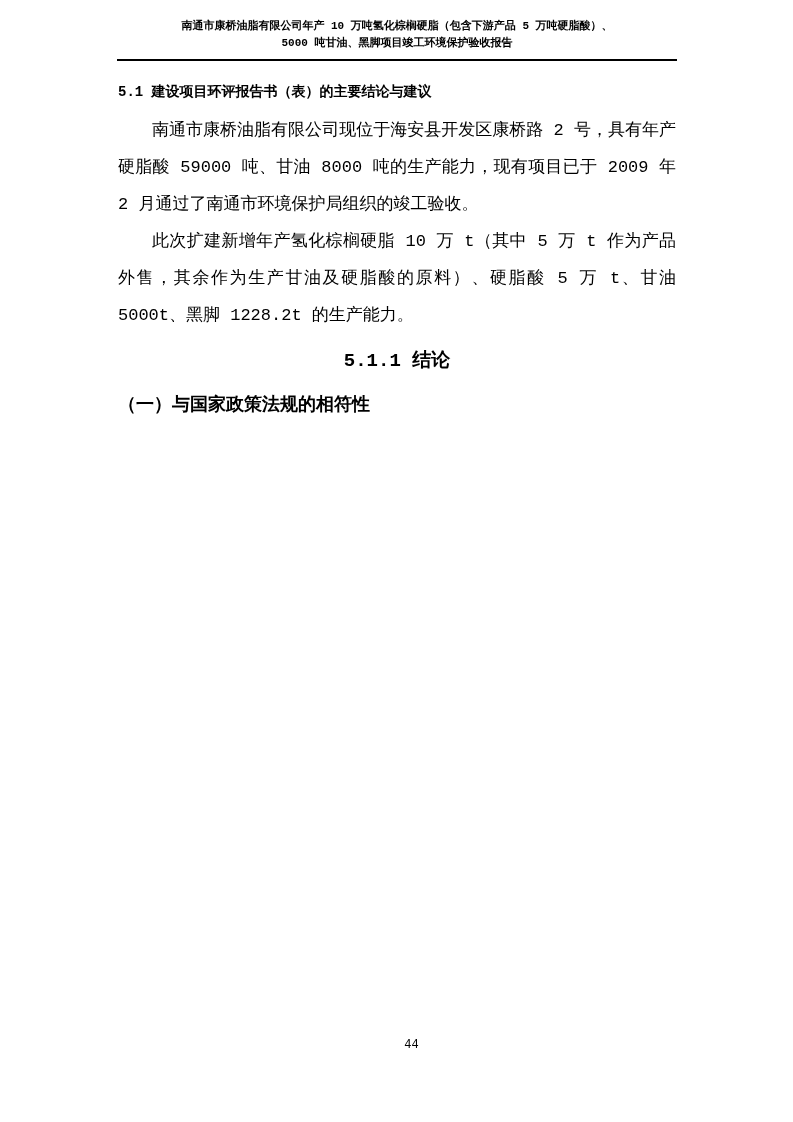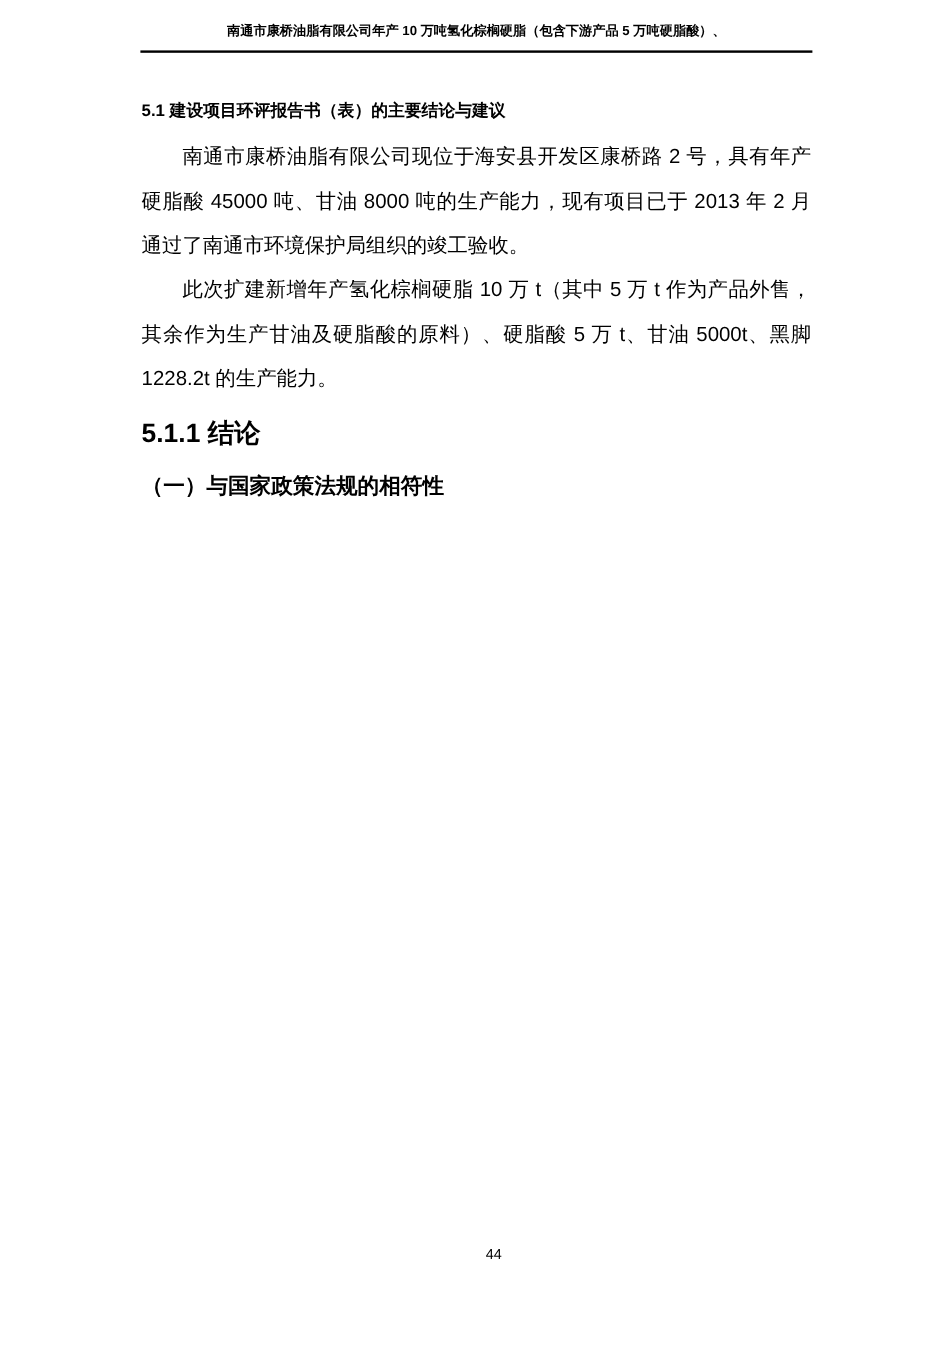--- a/index.html
+++ b/index.html
@@ -6,21 +6,21 @@
     margin: 0;
     padding: 0;
     background: #ffffff;
   }
   .page {
     position: relative;
     width: 793px;
     height: 1122px;
     background: #ffffff;
     color: #000000;
-    font-family: Liberation Sans, sans-serif;
+    font-family: Liberation Mono, monospace;
     overflow: hidden;
   }
   .doc-header {
     position: absolute;
     top: 18px;
     left: 117px;
     width: 560px;
     text-align: center;
     font-weight: bold;
     font-size: 11px;
@@ -45,24 +45,25 @@
     margin: 0;
     text-align: justify;
   }
   .h2 {
     font-size: 14px;
     font-weight: bold;
     line-height: 32px;
     margin: 0 0 4px 0;
   }
   .h3 {
-    font-size: 22px;
+    font-size: 19px;
     font-weight: bold;
     line-height: 30px;
     margin: 12px 0 14px 0;
+    text-align: center;
   }
   .h4 {
     font-size: 18px;
     font-weight: bold;
     line-height: 30px;
     margin: 10px 0 4px 0;
   }
   .para {
     font-size: 17px;
     line-height: 37px;
@@ -79,26 +80,27 @@
     font-size: 12px;
   }
 </style>
 </head>
 <body>
 
 <div class="page">
 
   <div class="doc-header">
     <span class="hline">南通市康桥油脂有限公司年产 10 万吨氢化棕榈硬脂（包含下游产品 5 万吨硬脂酸）、</span>
+    <span class="hline">5000 吨甘油、黑脚项目竣工环境保护验收报告</span>
   </div>
 
   <div class="content">
     <div class="h2">5.1 建设项目环评报告书（表）的主要结论与建议</div>
 
-    <p class="para">南通市康桥油脂有限公司现位于海安县开发区康桥路 2 号，具有年产硬脂酸 45000 吨、甘油 8000 吨的生产能力，现有项目已于 2013 年 2 月通过了南通市环境保护局组织的竣工验收。</p>
+    <p class="para">南通市康桥油脂有限公司现位于海安县开发区康桥路 2 号，具有年产硬脂酸 59000 吨、甘油 8000 吨的生产能力，现有项目已于 2009 年 2 月通过了南通市环境保护局组织的竣工验收。</p>
     <p class="para">此次扩建新增年产氢化棕榈硬脂 10 万 t（其中 5 万 t 作为产品外售，其余作为生产甘油及硬脂酸的原料）、硬脂酸 5 万 t、甘油 5000t、黑脚 1228.2t 的生产能力。</p>
 
     <div class="h3">5.1.1 结论</div>
     <div class="h4">（一）与国家政策法规的相符性</div>
 
   </div>
 
   <div class="footer">
     <span>44</span>
   </div>

